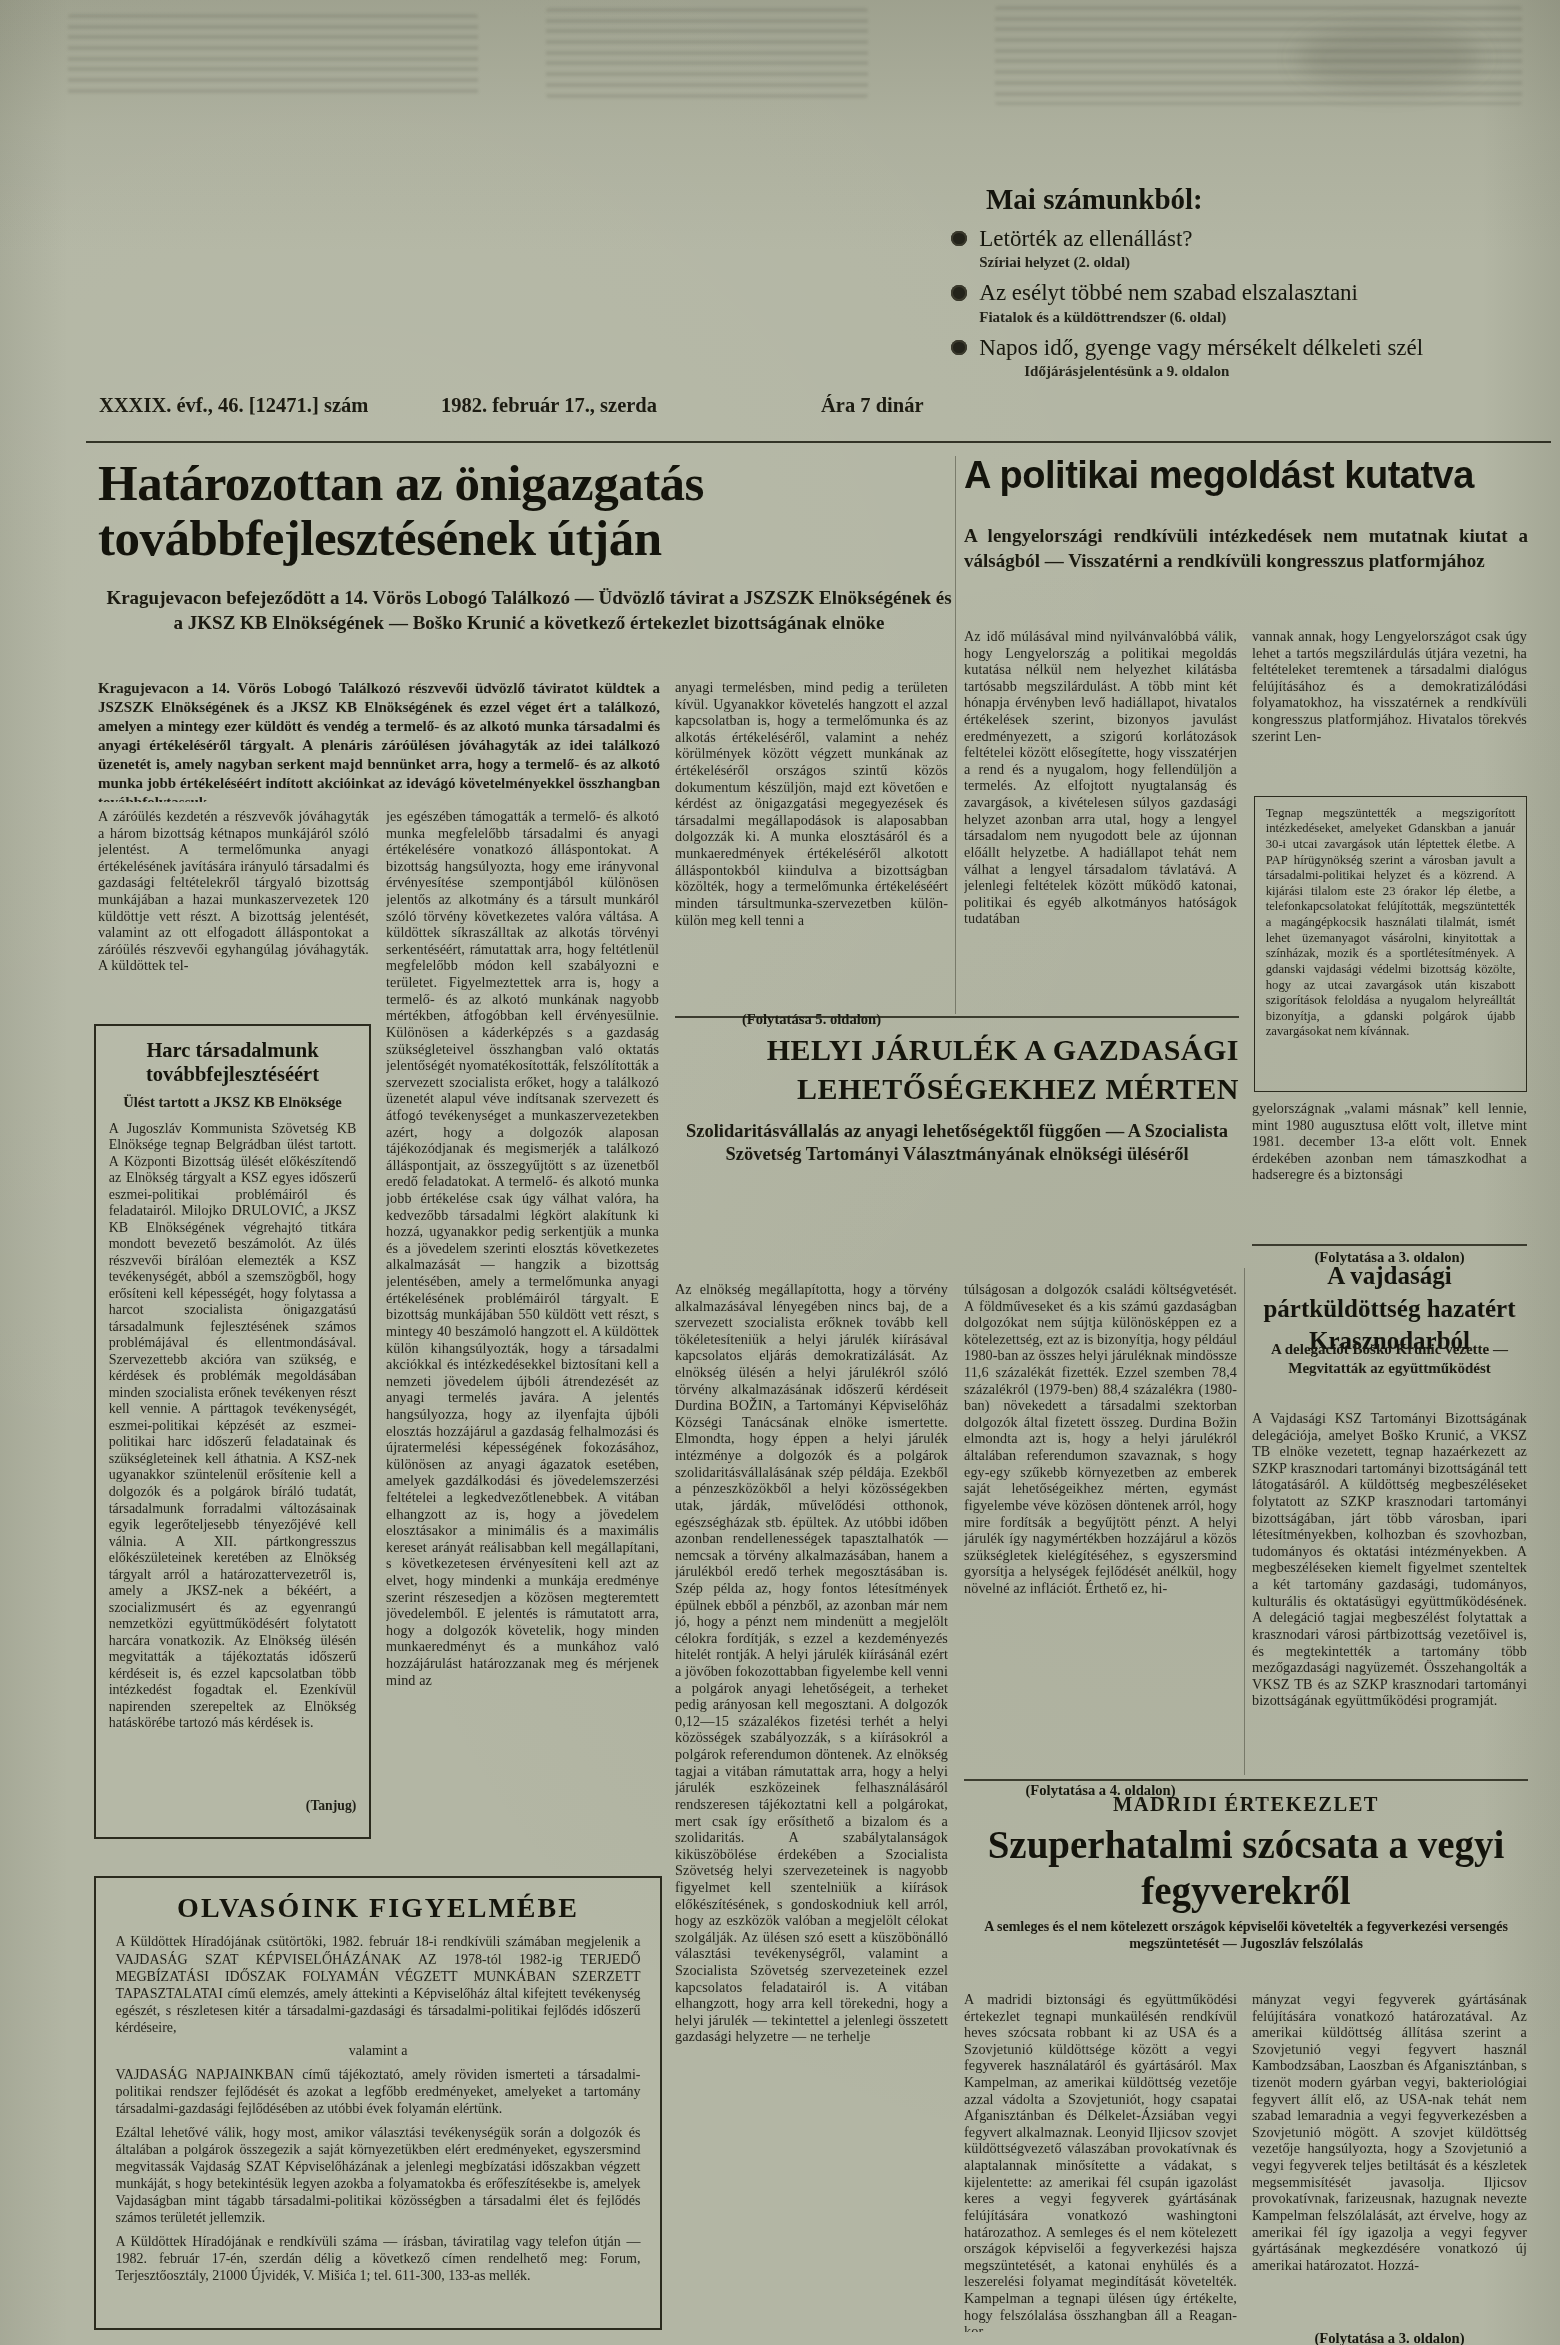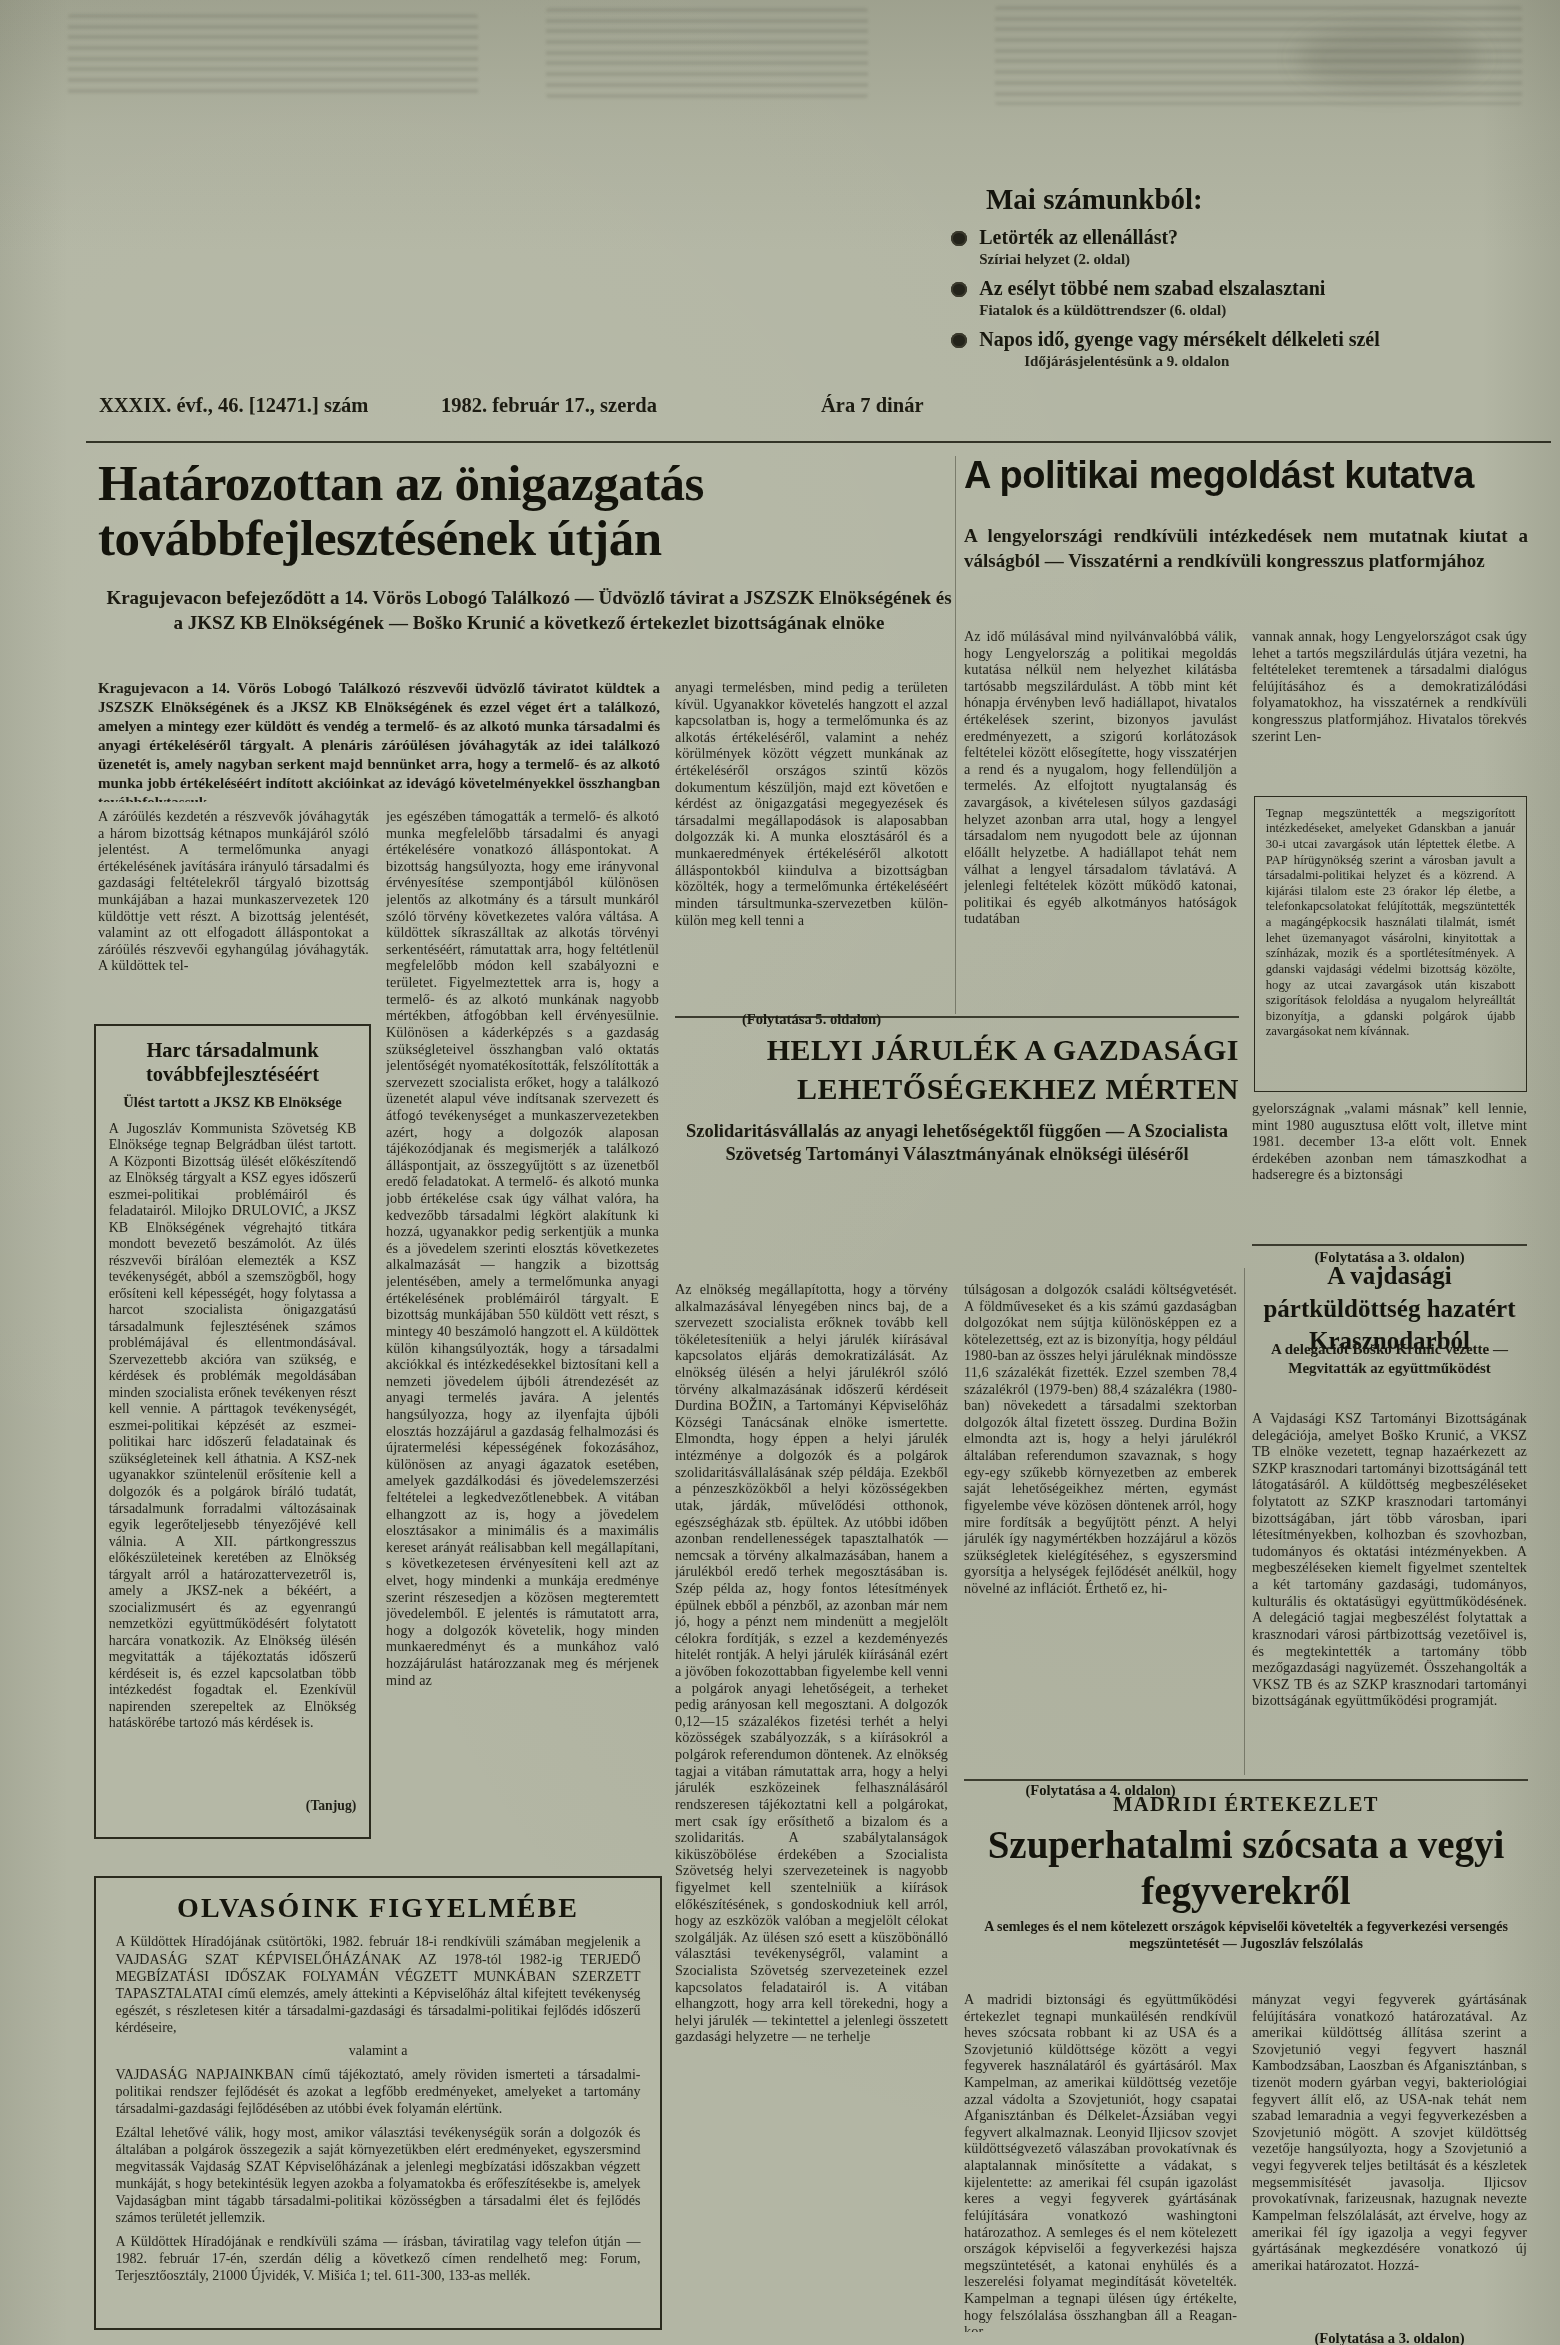--- a/index.html
+++ b/index.html
@@ -28,21 +28,21 @@
     font-size:244px; line-height:213px; letter-spacing:-7.8px;
     color:#17170e;
     transform:scale(0.52,1); transform-origin:left top;
     text-shadow:2px 0 0 currentColor, -2px 0 0 currentColor, 0 1px 0 currentColor, 0 -1px 0 currentColor;
   }
   .dateline { font-size:20.5px; font-weight:bold; white-space:nowrap; color:#1d1c12; }
 
   .newsbox-title { font-size:29px; font-weight:bold; margin:0 0 9.8px 35px; color:#15150d; }
   .news-item { display:flex; gap:12.7px; margin-top:8.8px; }
   .bullet { width:15.6px; height:15.6px; border-radius:50%; background:#23231a; box-shadow:inset 0 0 0 2px #3a392c; flex:0 0 15.6px; margin-top:4.9px; }
-  .news-main { font-size:20px; font-weight:bold; line-height:1.12; color:#17170e; }
+  .news-main { font-size:23px; font-weight:normal; line-height:1.12; color:#17170e; }
   .news-sub { font-size:15px; font-weight:bold; margin-top:2.9px; color:#24231a; }
 
   .rule { border-top:2.4px solid rgba(28,28,16,0.85); }
   .sep { border-top:2px solid rgba(30,30,18,0.8); }
   .vrule { border-left:1px solid rgba(35,35,22,0.4); width:0; }
 
   .hl-lead-art { font-weight:bold; font-size:51px; line-height:1.08; letter-spacing:-0.5px; color:#14140c; }
   .hl-sans { font-family:"Liberation Sans", sans-serif; font-weight:bold; font-size:38px; letter-spacing:-0.5px; color:#14140c; transform:scaleX(0.97); transform-origin:left top; white-space:nowrap; }
   .subhead { font-weight:bold; font-size:19px; line-height:1.33; text-align:center; color:#1b1a10; }
   .subhead-left { font-weight:bold; font-size:19px; line-height:1.32; text-align:justify; color:#1b1a10; }

